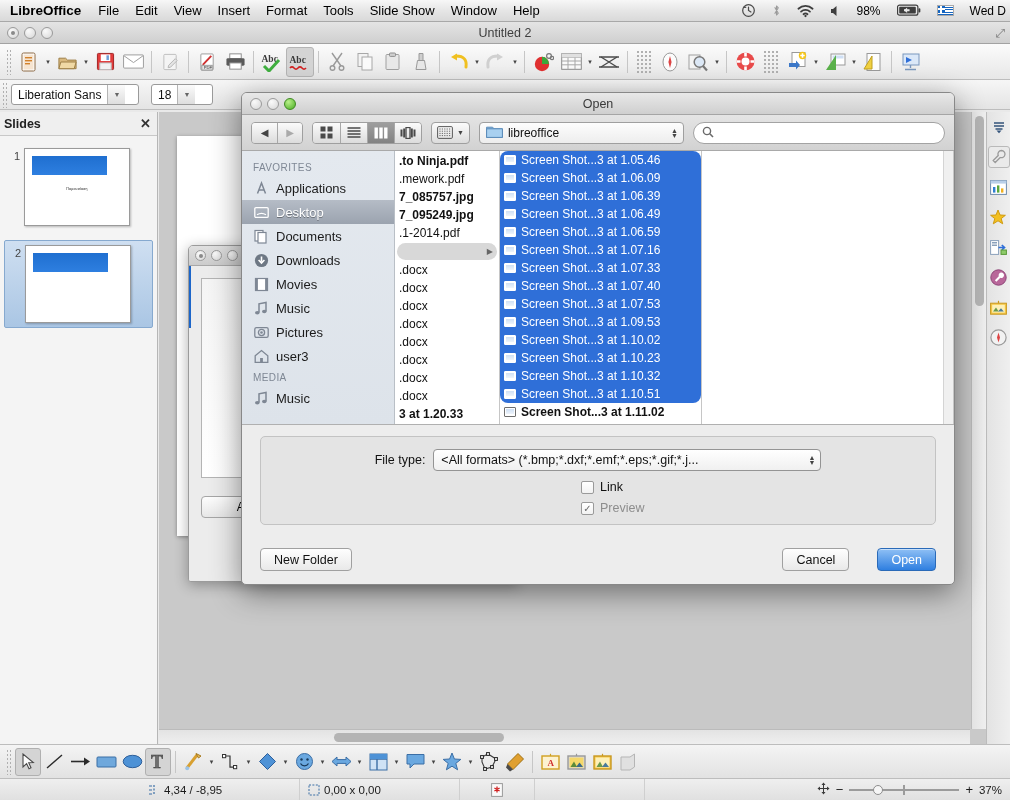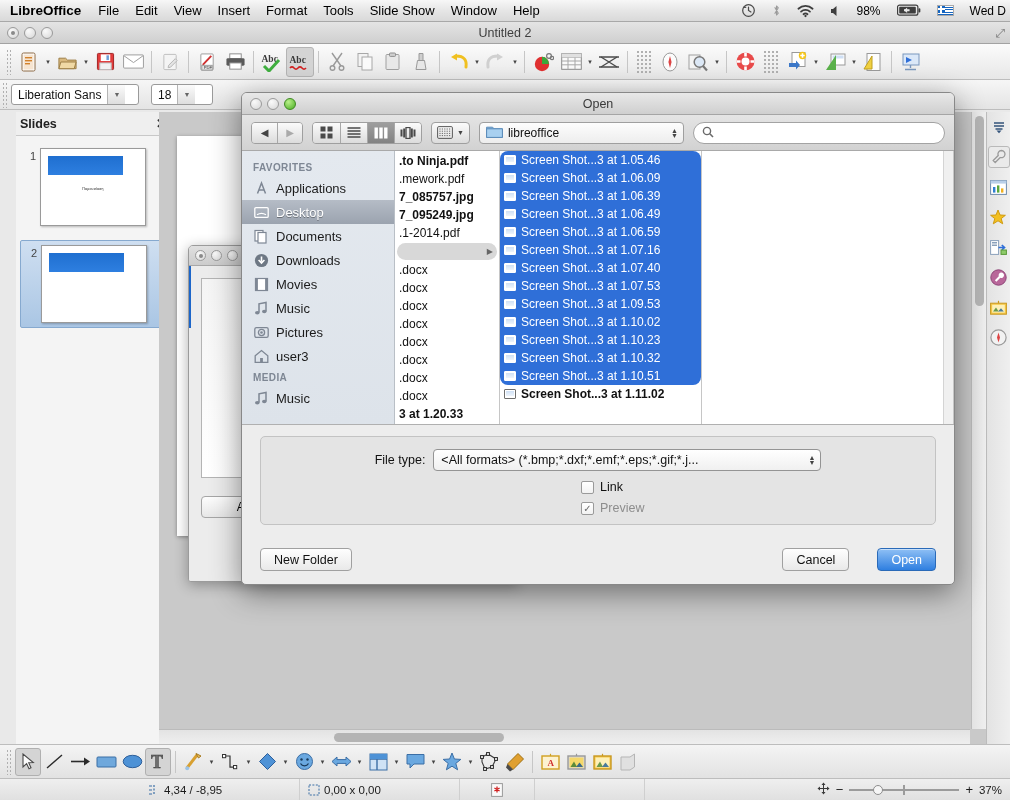--- a/index.html
+++ b/index.html
@@ -79,21 +79,21 @@
            background: #fff; align-items: center; overflow: hidden; }
   .combo .val { padding: 0 6px; font-size: 12px; color: #111; white-space: nowrap; }
   .combo .dropbtn { width: 18px; height: 100%; border-left: 1px solid #b5b5b5;
            background: linear-gradient(to bottom,#fbfbfb,#dedede); display:flex;
            align-items:center; justify-content:center; font-size: 7px; color:#666; }
   .fontname { width: 128px; }
   .fontsize { width: 62px; }
 
   
   .slidepanel {
-    position: absolute; left: 16px; top: 90px; width: 158px; bottom: 56px;
+    position: absolute; left: 0; top: 90px; width: 158px; bottom: 56px;
     background: #f0f0f0; border-right: 1px solid #b6b6b6;
   }
   .sp-head { height: 24px; display: flex; align-items: center; justify-content: space-between;
              padding: 0 6px 0 4px; font-size: 12.5px; font-weight: bold; color: #222;
              border-bottom: 1px solid #c8c8c8; background: #efefef; }
   .sp-close { font-size: 13px; color: #333; }
   .sp-body { padding: 8px 4px; background: #f4f4f4; height: calc(100% - 24px); }
   .slide-item { display: flex; align-items: flex-start; gap: 4px; padding: 4px 3px 4px 4px;
                 margin-bottom: 10px; border-radius: 2px; }
   .slide-item.sel { background: linear-gradient(to bottom,#cfdff1,#aac6e4); border: 1px solid #86a9cf; }
@@ -197,21 +197,21 @@
              line-height: 5px; font-size: 7px; color: #444; }
   .searchbox { flex: 1; height: 22px; border: 1px solid #a3a3a3; border-radius: 11px;
              background: #fff; display: flex; align-items: center; padding: 0 8px; gap: 5px; }
   .searchbox input { border: none; outline: none; font-size: 12px; width: 100%;
              font-family: "Liberation Sans", sans-serif; background: transparent; }
 
   .dlg-main { height: 274px; display: flex; background: #fff; border-bottom: 1px solid #b0b0b0; }
   .dlg-sidebar { width: 153px; background: linear-gradient(to bottom,#e4e9ef,#dde3ea);
                  border-right: 1px solid #b9bfc6; padding-top: 7px; overflow: hidden; }
   .sb-group { font-size: 10.5px; font-weight: bold; color: #7b8characters; }
-  .sb-group { font-size: 10px; font-weight: bold; color: #7e8794; letter-spacing: .4px;
+  .sb-group { font-size: 10px; font-weight: normal; color: #7e8794; letter-spacing: .4px;
               padding: 4px 0 3px 11px; }
   .sb-row { height: 24px; display: flex; align-items: center; gap: 7px; padding-left: 11px;
             font-size: 13px; color: #1b1b1b; }
   .sb-row.sel { background: linear-gradient(to bottom,#b5bcc6,#9ba3af); color: #fff;
                 text-shadow: 0 1px 0 rgba(0,0,0,.35); }
   .sb-ico { width: 16px; height: 16px; display: flex; align-items: center; justify-content: center; }
 
   .col { border-right: 1px solid #c6c6c6; overflow: hidden; position: relative; }
   .col1 { width: 105px; background: #fff; }
   .col2 { width: 202px; background: #fff; }
@@ -1044,20 +1044,24 @@
         <div class="frow selblue">
             <span class="fico"></span>
             <span>Screen Shot...3 at 1.06.59</span>
           </div>
         <div class="frow selblue">
             <span class="fico"></span>
             <span>Screen Shot...3 at 1.07.16</span>
           </div>
         <div class="frow selblue">
             <span class="fico"></span>
+            <span>Screen Shot...3 at 1.07.33</span>
+          </div>
+        <div class="frow selblue">
+            <span class="fico"></span>
             <span>Screen Shot...3 at 1.07.40</span>
           </div>
         <div class="frow selblue">
             <span class="fico"></span>
             <span>Screen Shot...3 at 1.07.53</span>
           </div>
         <div class="frow selblue">
             <span class="fico"></span>
             <span>Screen Shot...3 at 1.09.53</span>
           </div>

